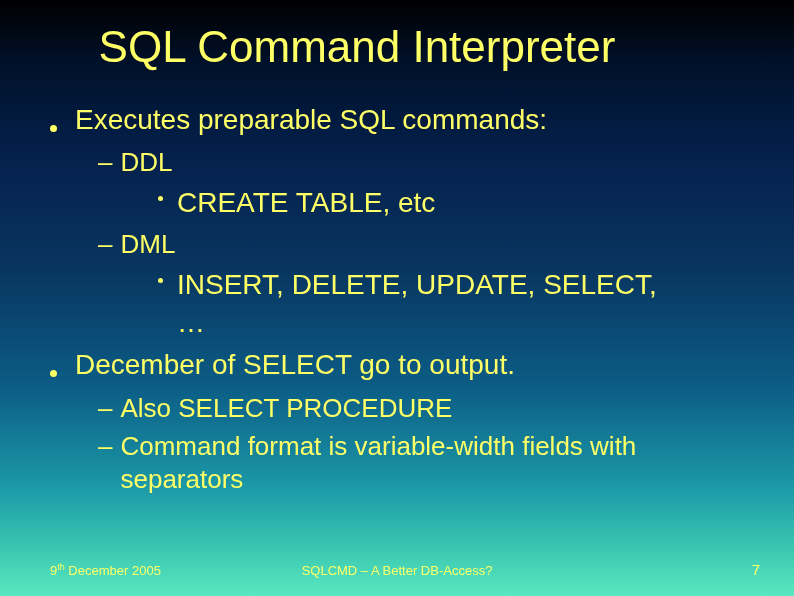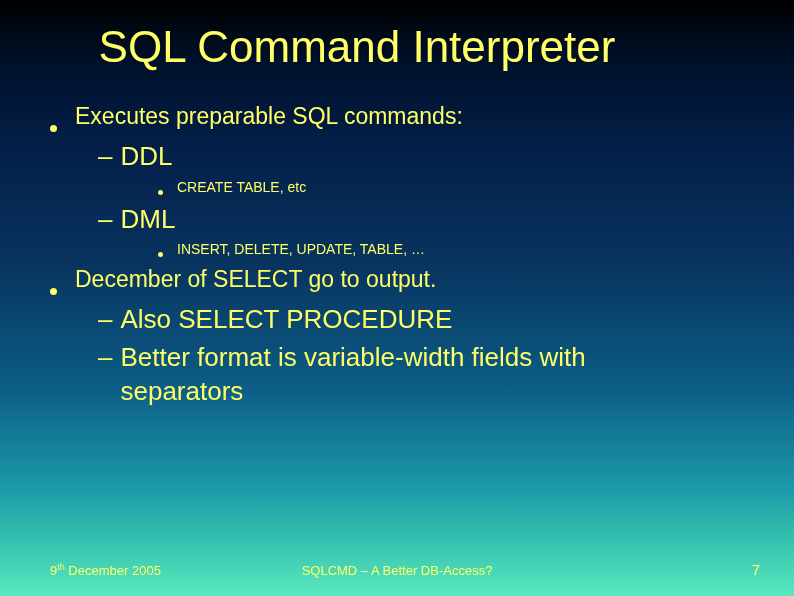--- a/index.html
+++ b/index.html
@@ -30,25 +30,25 @@
     font-weight: 400;
     text-align: center;
     margin-bottom: 30px;
     font-family: Arial, sans-serif;
   }
   .content {
     padding-left: 50px;
     padding-right: 30px;
   }
   .bullet-l1 {
-    font-size: 23px;
+    font-size: 28px;
     line-height: 1.3;
     margin-bottom: 8px;
     display: flex;
-    align-items: flex-end;
+    align-items: center;
   }
   .bullet-l1 .dot {
     display: inline-block;
     width: 7px;
     height: 7px;
     background: #ffff66;
     border-radius: 50%;
     margin-top: 16px;
     margin-right: 18px;
     flex-shrink: 0;
@@ -60,21 +60,21 @@
     margin-bottom: 4px;
     display: flex;
     align-items: flex-start;
   }
   .bullet-l2 .dash {
     margin-right: 8px;
     flex-shrink: 0;
   }
   .bullet-l2-txt { flex: 1; }
   .bullet-l3 {
-    font-size: 14px;
+    font-size: 28px;
     line-height: 1.35;
     margin-left: 108px;
     margin-bottom: 6px;
     display: flex;
     align-items: flex-start;
   }
   .bullet-l3 .dot {
     display: inline-block;
     width: 5px;
     height: 5px;
@@ -129,36 +129,36 @@
       <span>CREATE TABLE, etc</span>
     </div>
 
     <div class="bullet-l2">
       <span class="dash">–</span>
       <span class="bullet-l2-txt">DML</span>
     </div>
 
     <div class="bullet-l3">
       <span class="dot"></span>
-      <span>INSERT, DELETE, UPDATE, TABLE, …</span>
+      <span>INSERT, DELETE, UPDATE, SELECT, …</span>
     </div>
 
     <div class="bullet-l1">
       <span class="dot"></span>
       <span>December of SELECT go to output.</span>
     </div>
 
     <div class="bullet-l2">
       <span class="dash">–</span>
       <span class="bullet-l2-txt">Also SELECT PROCEDURE</span>
     </div>
 
     <div class="bullet-l2">
       <span class="dash">–</span>
-      <span class="bullet-l2-txt">Better format is variable-width fields with separators</span>
+      <span class="bullet-l2-txt">Command format is variable-width fields with separators</span>
     </div>
 
   </div>
 
   <div class="footer">
     <div class="footer-left">
       <span>9</span><sup>th</sup><span> December 2005</span>
     </div>
     <div class="footer-center">SQLCMD – A Better DB-Access?</div>
     <div class="footer-right">7</div>

